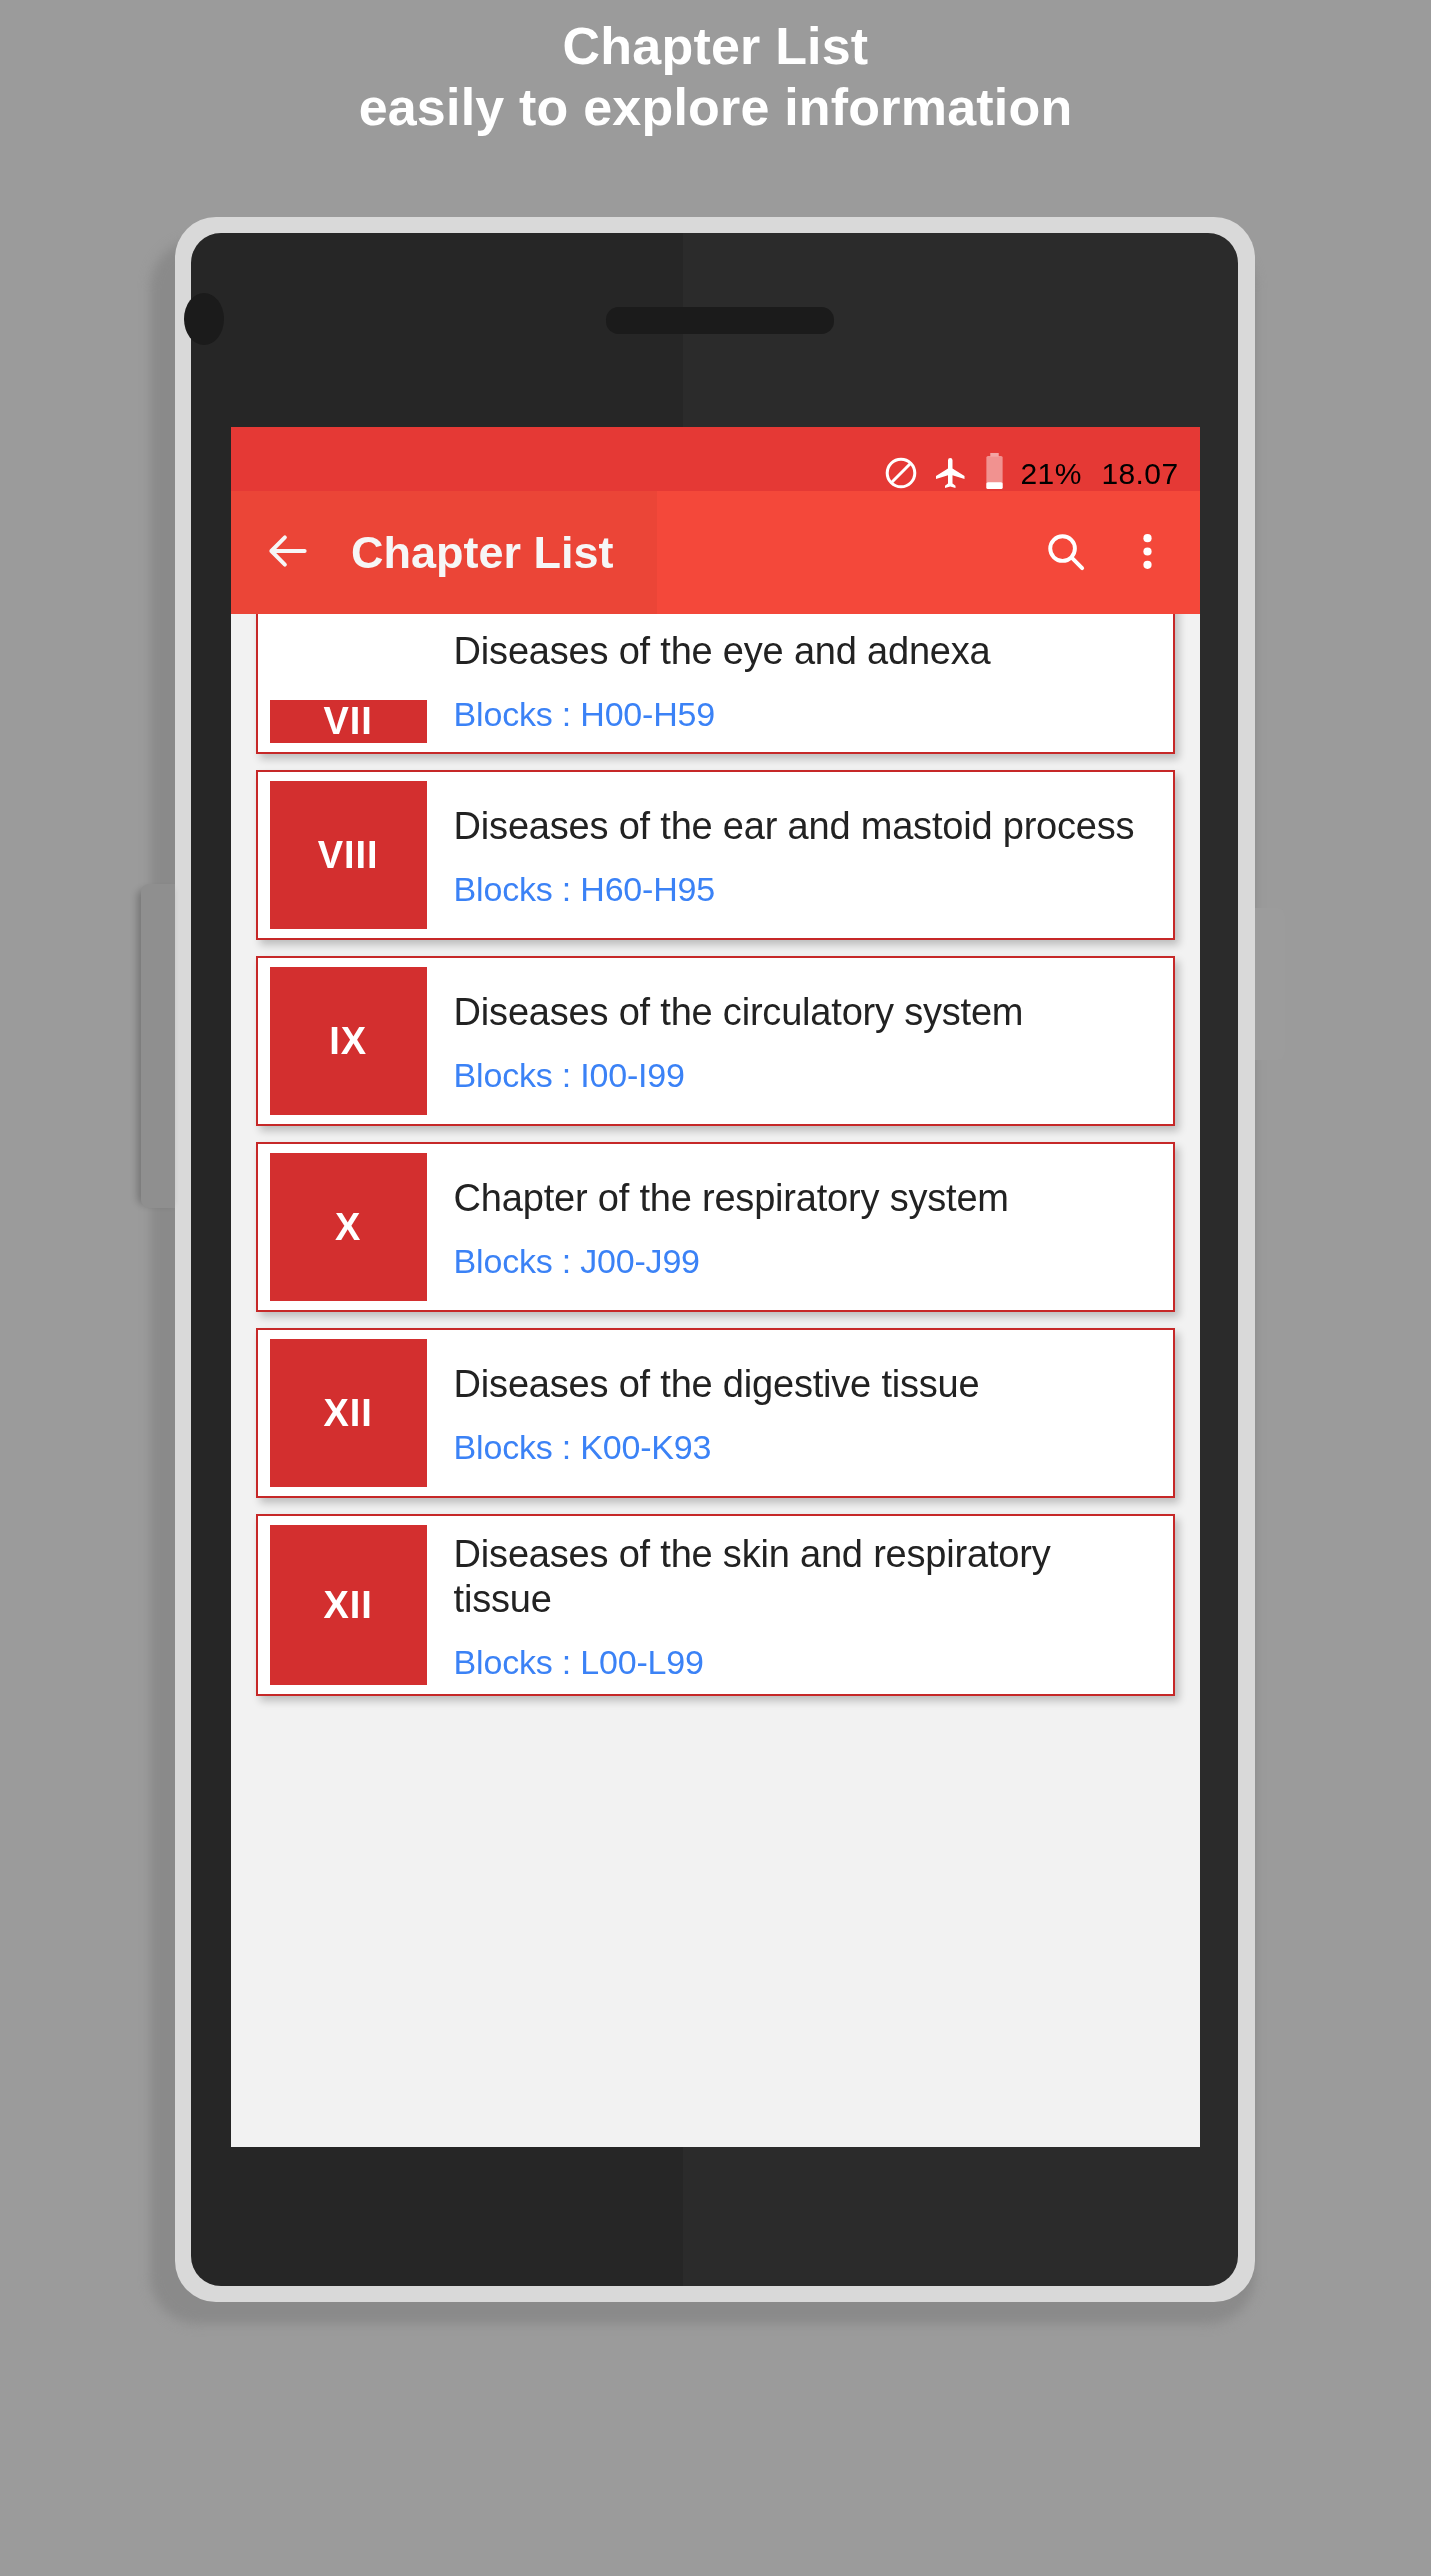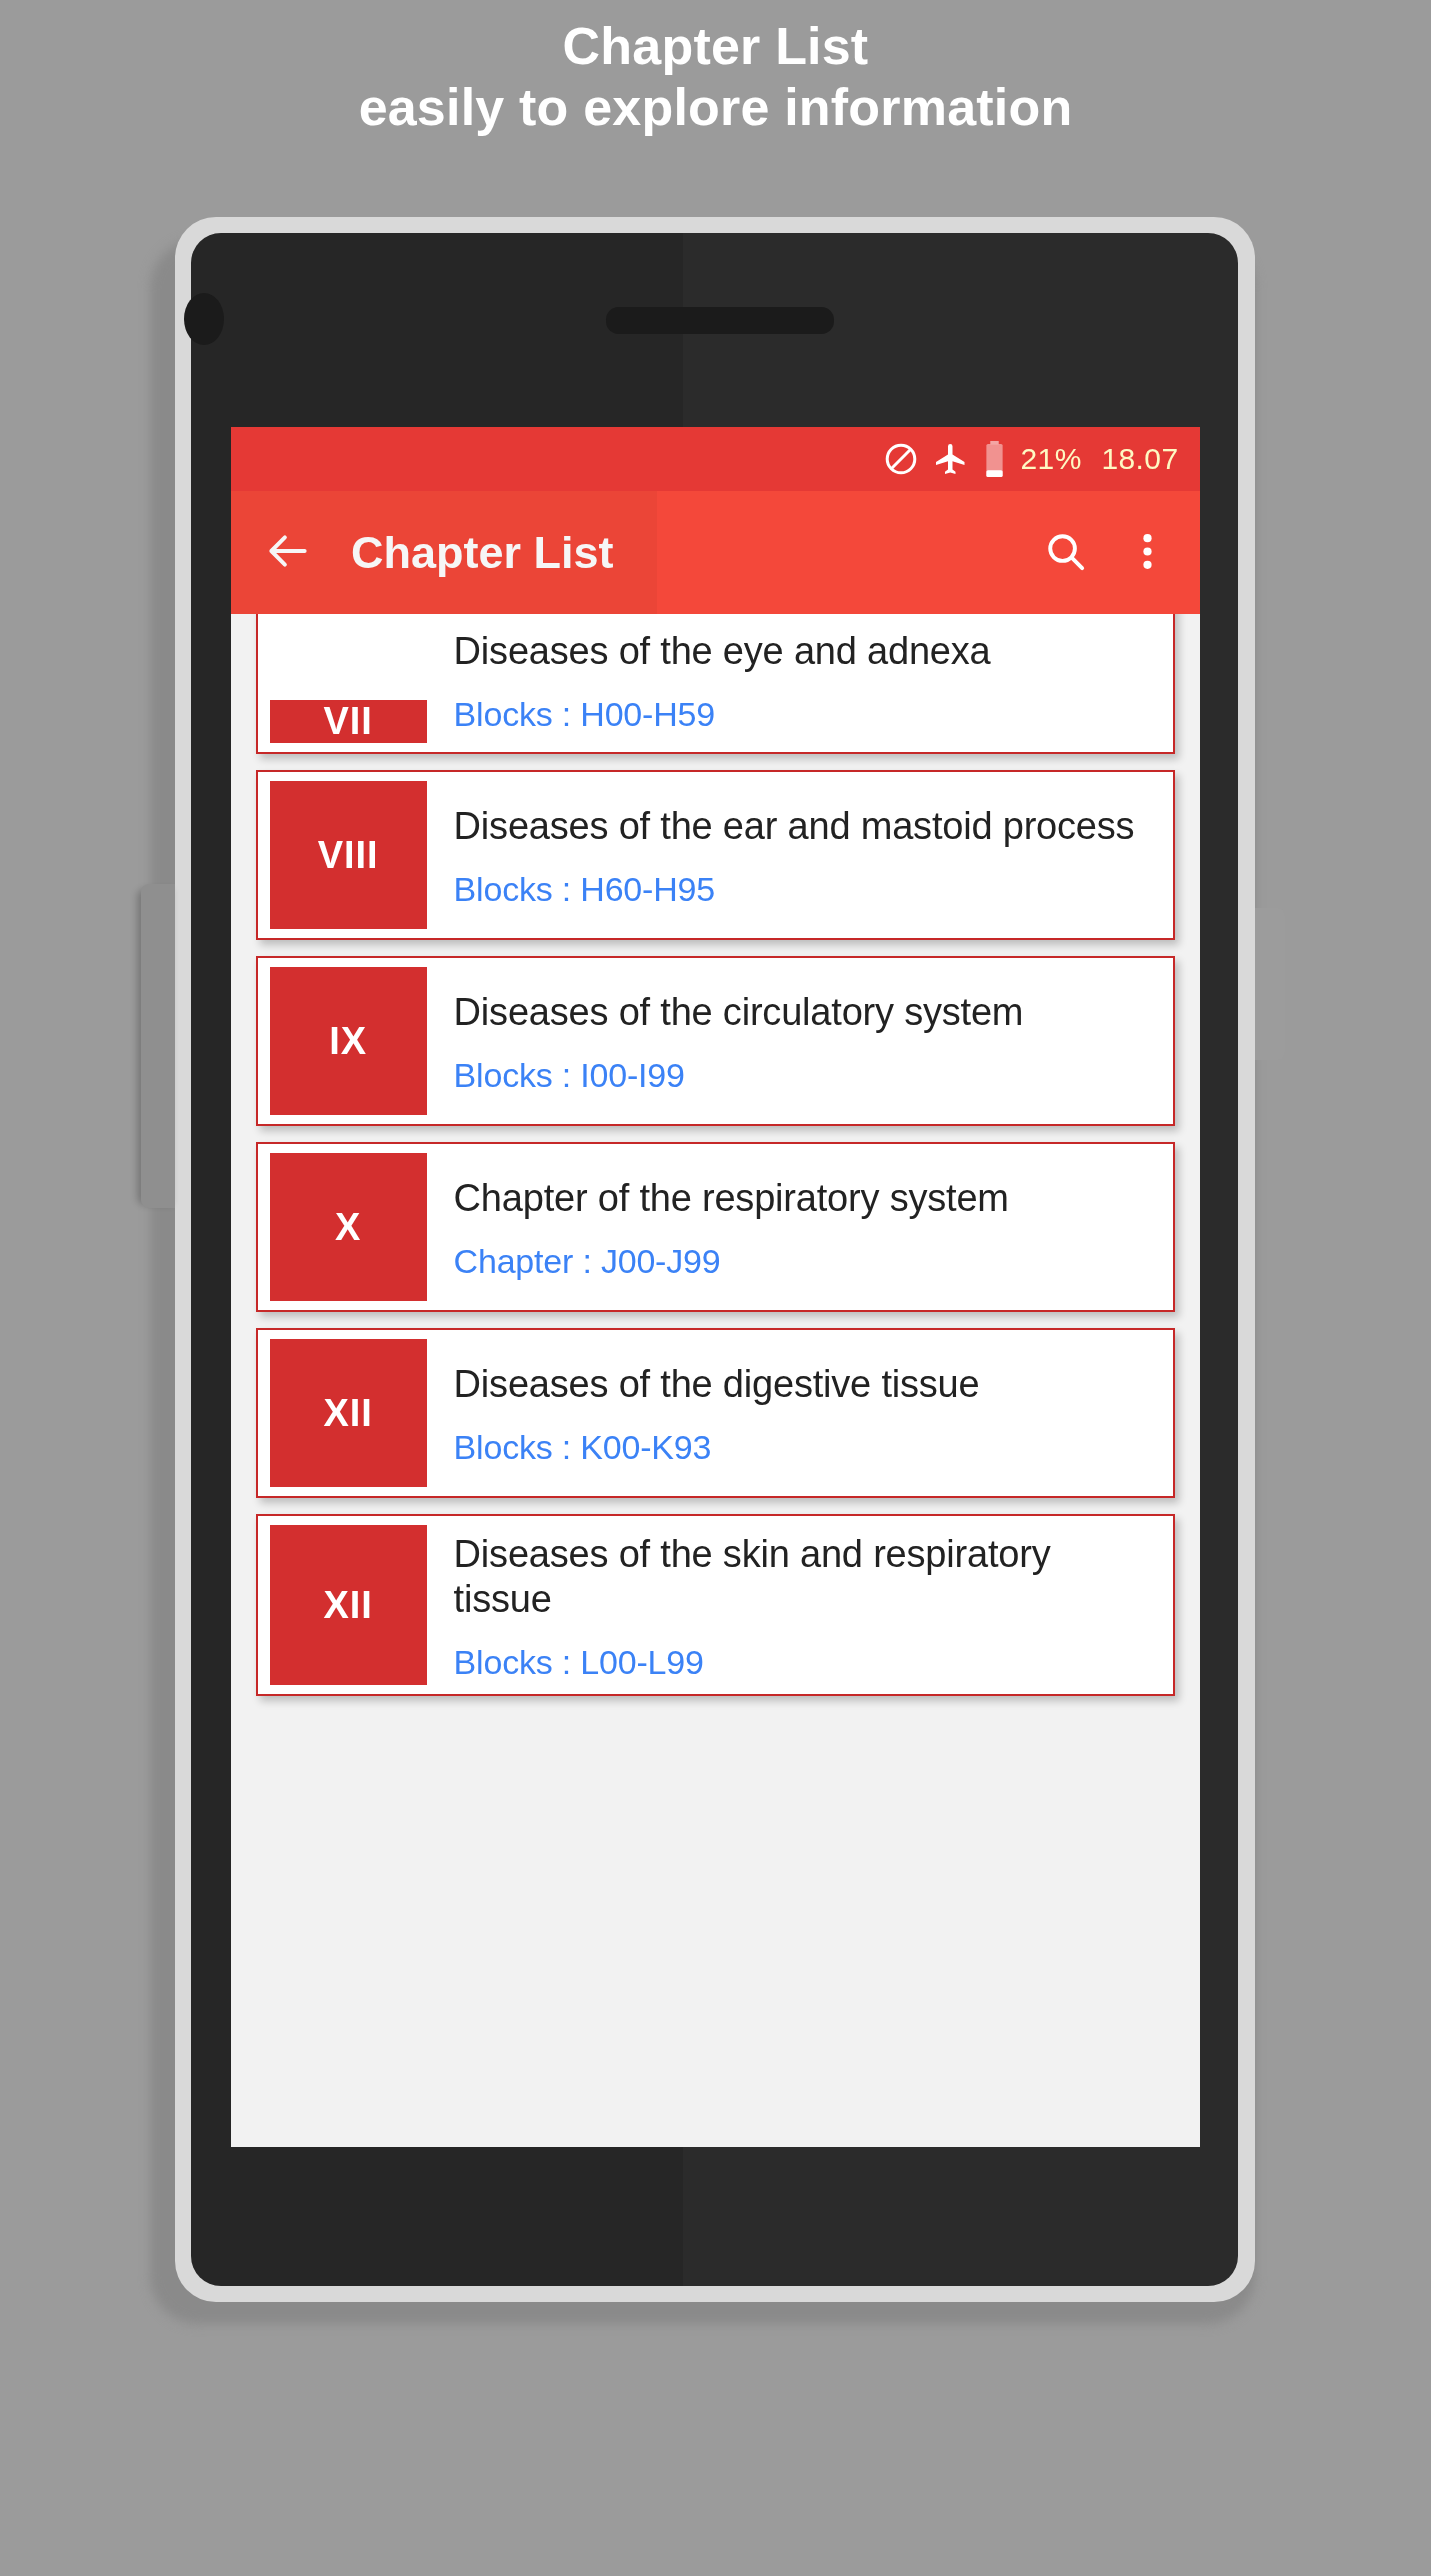--- a/index.html
+++ b/index.html
@@ -101,25 +101,25 @@
     width:969px; height:1720px;
     background:#f2f2f2;
     overflow:hidden;
   }
 
   
   .statusbar {
     height:64px;
     background:#e53935;
     display:flex;
-    align-items:center;
+    align-items:flex-end;
     justify-content:flex-end;
     padding-right:21.5px;
     gap:14.3px;
-    color:#fef9c3;
+    color:#000000;
   }
   .statusbar svg { display:block; }
   .status-text {
     font-size:30px;
     font-weight:500;
     letter-spacing:0.4px;
     white-space:nowrap;
   }
   .status-time { margin-left:5.4px; }
 
@@ -291,21 +291,21 @@
       <div class="card-body">
         <div class="card-title">Diseases of the circulatory system</div>
         <div class="card-sub">Blocks : I00-I99</div>
       </div>
     </div>
 
     <div class="card">
       <div class="badge">X</div>
       <div class="card-body">
         <div class="card-title">Chapter of the respiratory system</div>
-        <div class="card-sub">Chapter : J00-J99</div>
+        <div class="card-sub">Blocks : J00-J99</div>
       </div>
     </div>
 
     <div class="card">
       <div class="badge">XII</div>
       <div class="card-body">
         <div class="card-title">Diseases of the digestive tissue</div>
         <div class="card-sub">Blocks : K00-K93</div>
       </div>
     </div>

